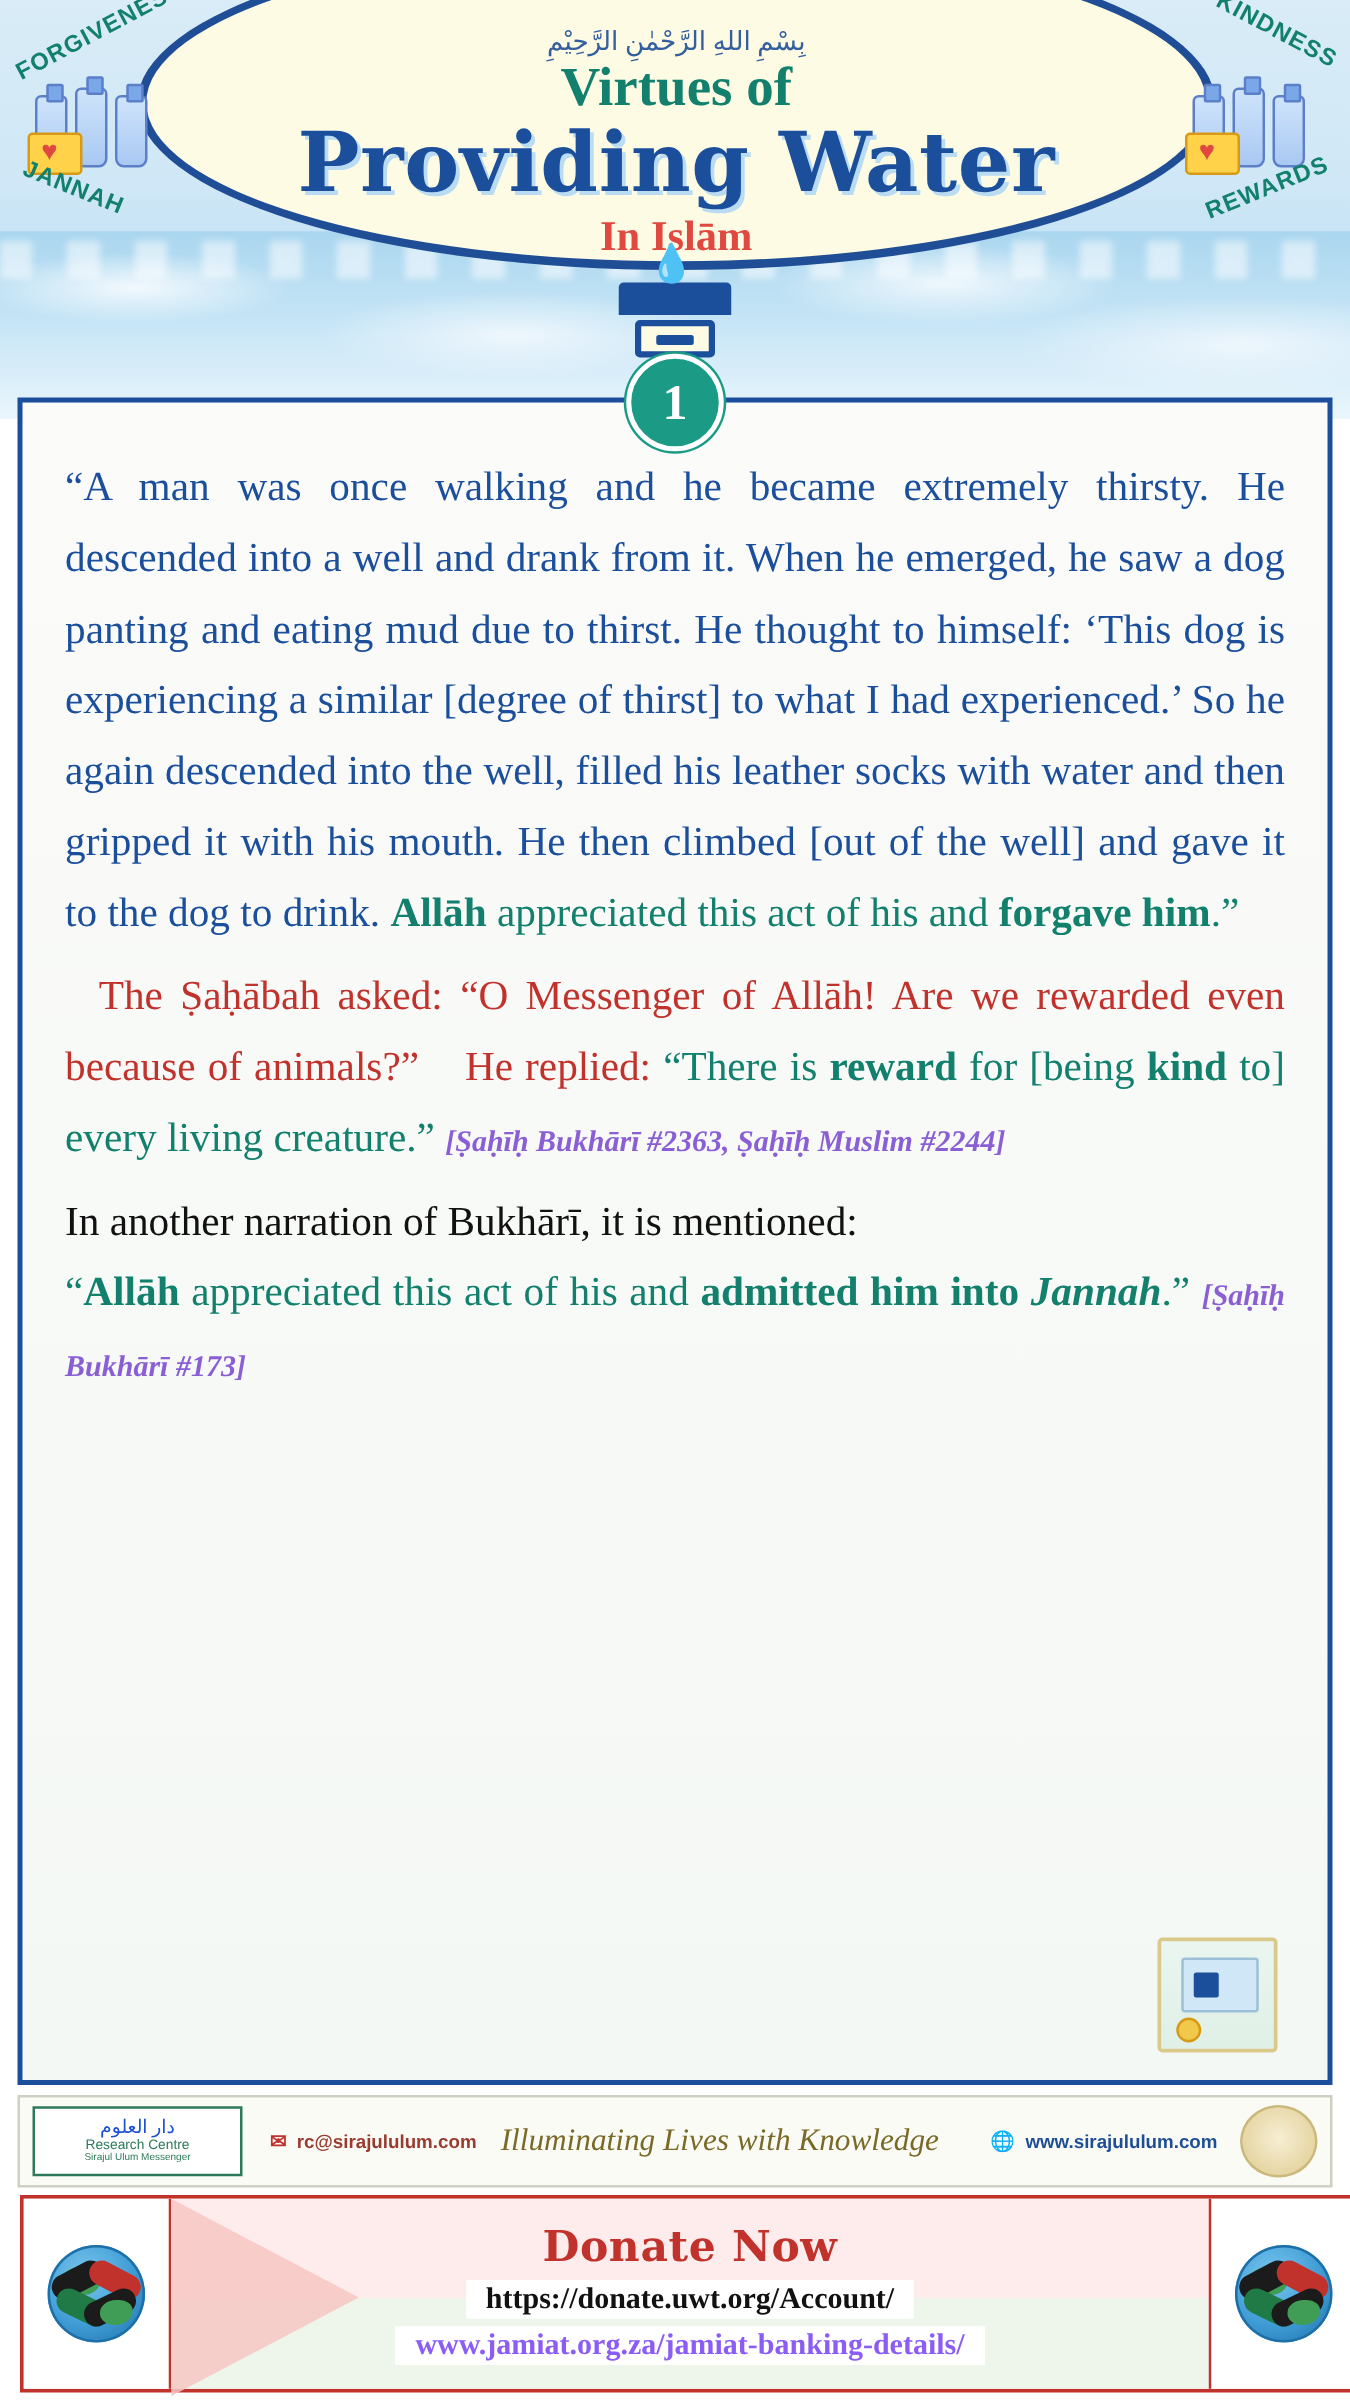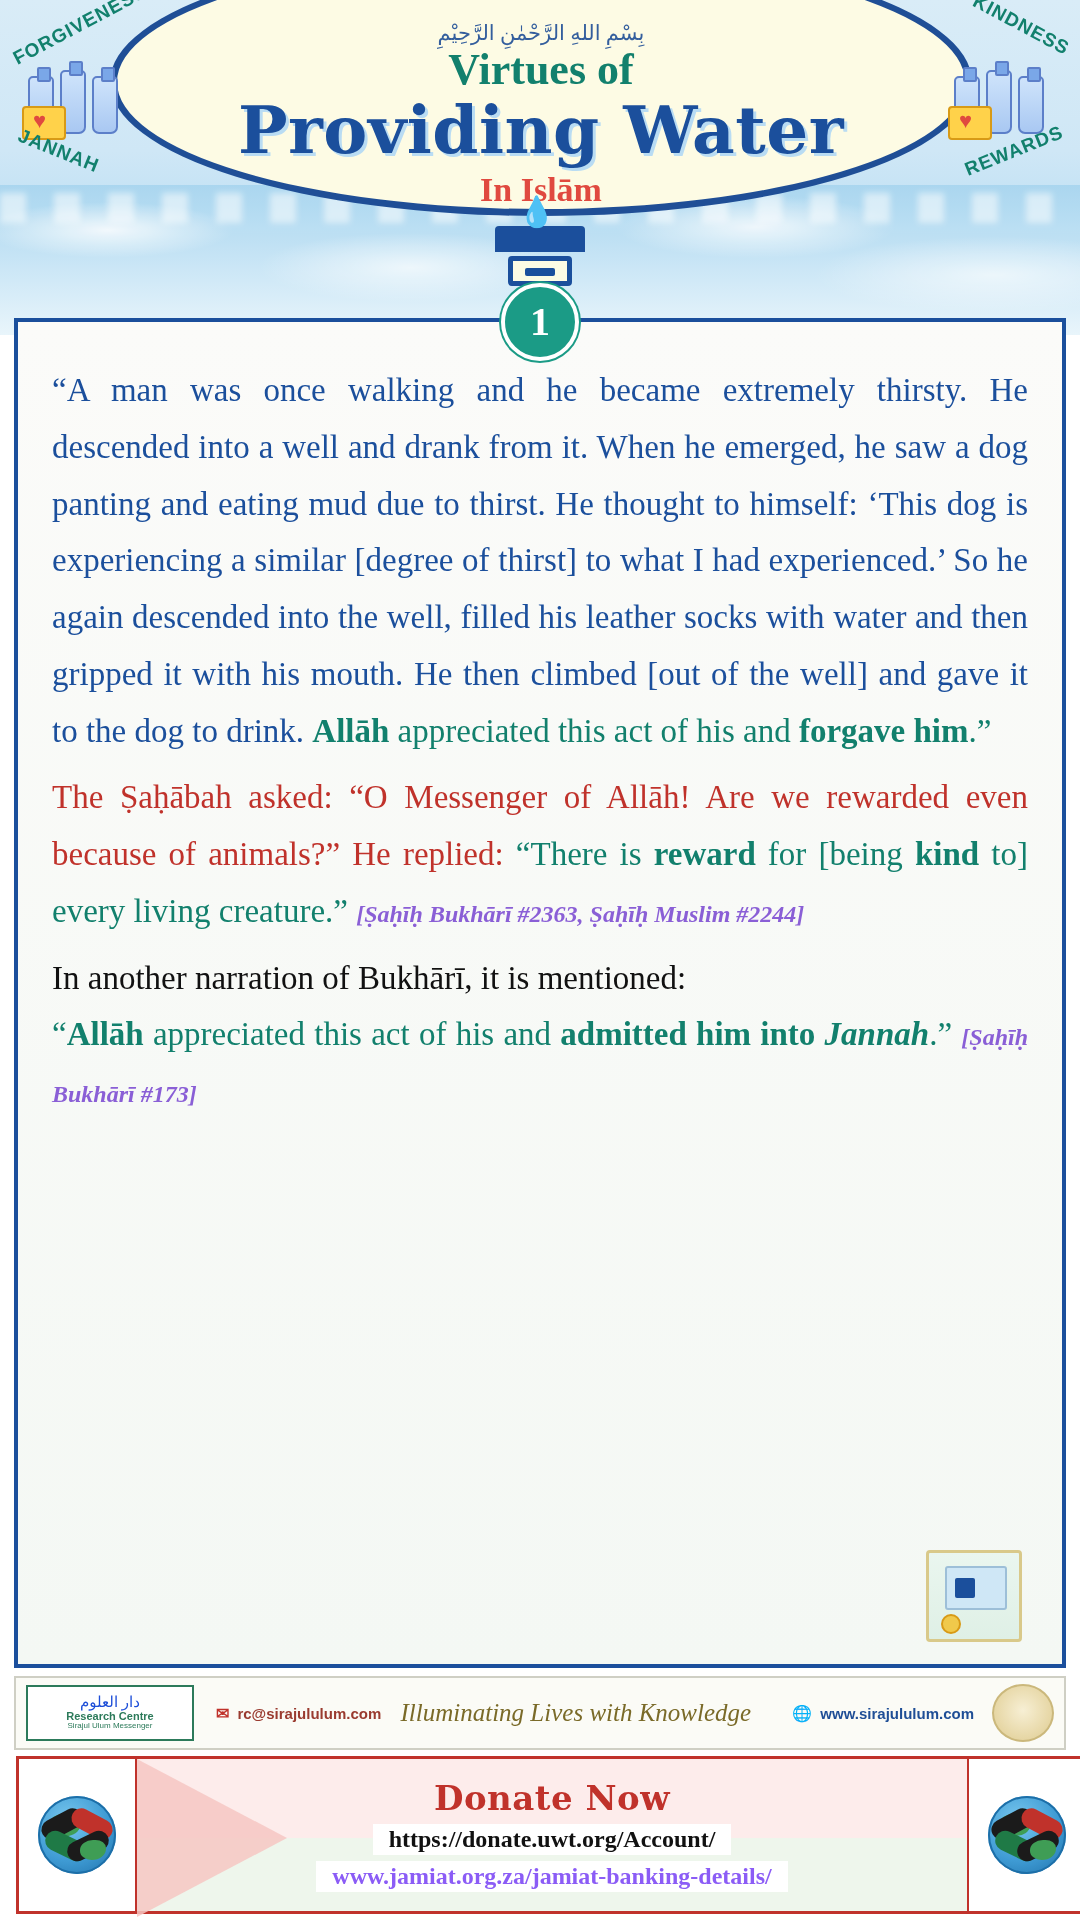--- a/index.html
+++ b/index.html
@@ -239,21 +239,21 @@
     font-family: "Liberation Serif", serif;
     font-size: 33px;
     line-height: 1.72;
     color: #1b4f9c;
     text-align: justify;
     text-justify: inter-word;
     margin: 0;
   }
   .hadith b { font-weight: bold; }
   .green { color: #12806d; }
-  .red { color: #c0322b; }
+  .red { color: #c0322b; margin-left: 27px; }
   .dark { color: #111111; }
   .ref {
     color: #8a5fd6;
     font-weight: bold;
     font-style: italic;
     font-size: 24px;
     margin-top: 25px;
   }
   .p2 { margin-top: 10px; }
 
@@ -307,21 +307,21 @@
   .f-logo {
     width: 168px; height: 56px;
     margin-left: 10px;
     border: 2px solid #2c7a5a;
     background: #ffffff;
     display: flex; flex-direction: column;
     align-items: center; justify-content: center;
     line-height: 1.05;
   }
   .f-logo .lg-mark { font-size: 15px; color: #1d4ed8; }
-  .f-logo .lg-t1 { font-family: "Liberation Sans", sans-serif; font-size: 11px; font-weight: bold; color: #2c7a5a; }
+  .f-logo .lg-t1 { font-family: "Liberation Sans", sans-serif; font-size: 11px; font-weight: normal; color: #2c7a5a; }
   .f-logo .lg-t2 { font-family: "Liberation Sans", sans-serif; font-size: 8px; color: #2c7a5a; }
   .f-item {
     display: flex;
     align-items: center;
     gap: 8px;
     margin-left: 22px;
     font-family: "Liberation Sans", sans-serif;
     font-size: 15px;
     font-weight: bold;
     color: #9a3b30;

